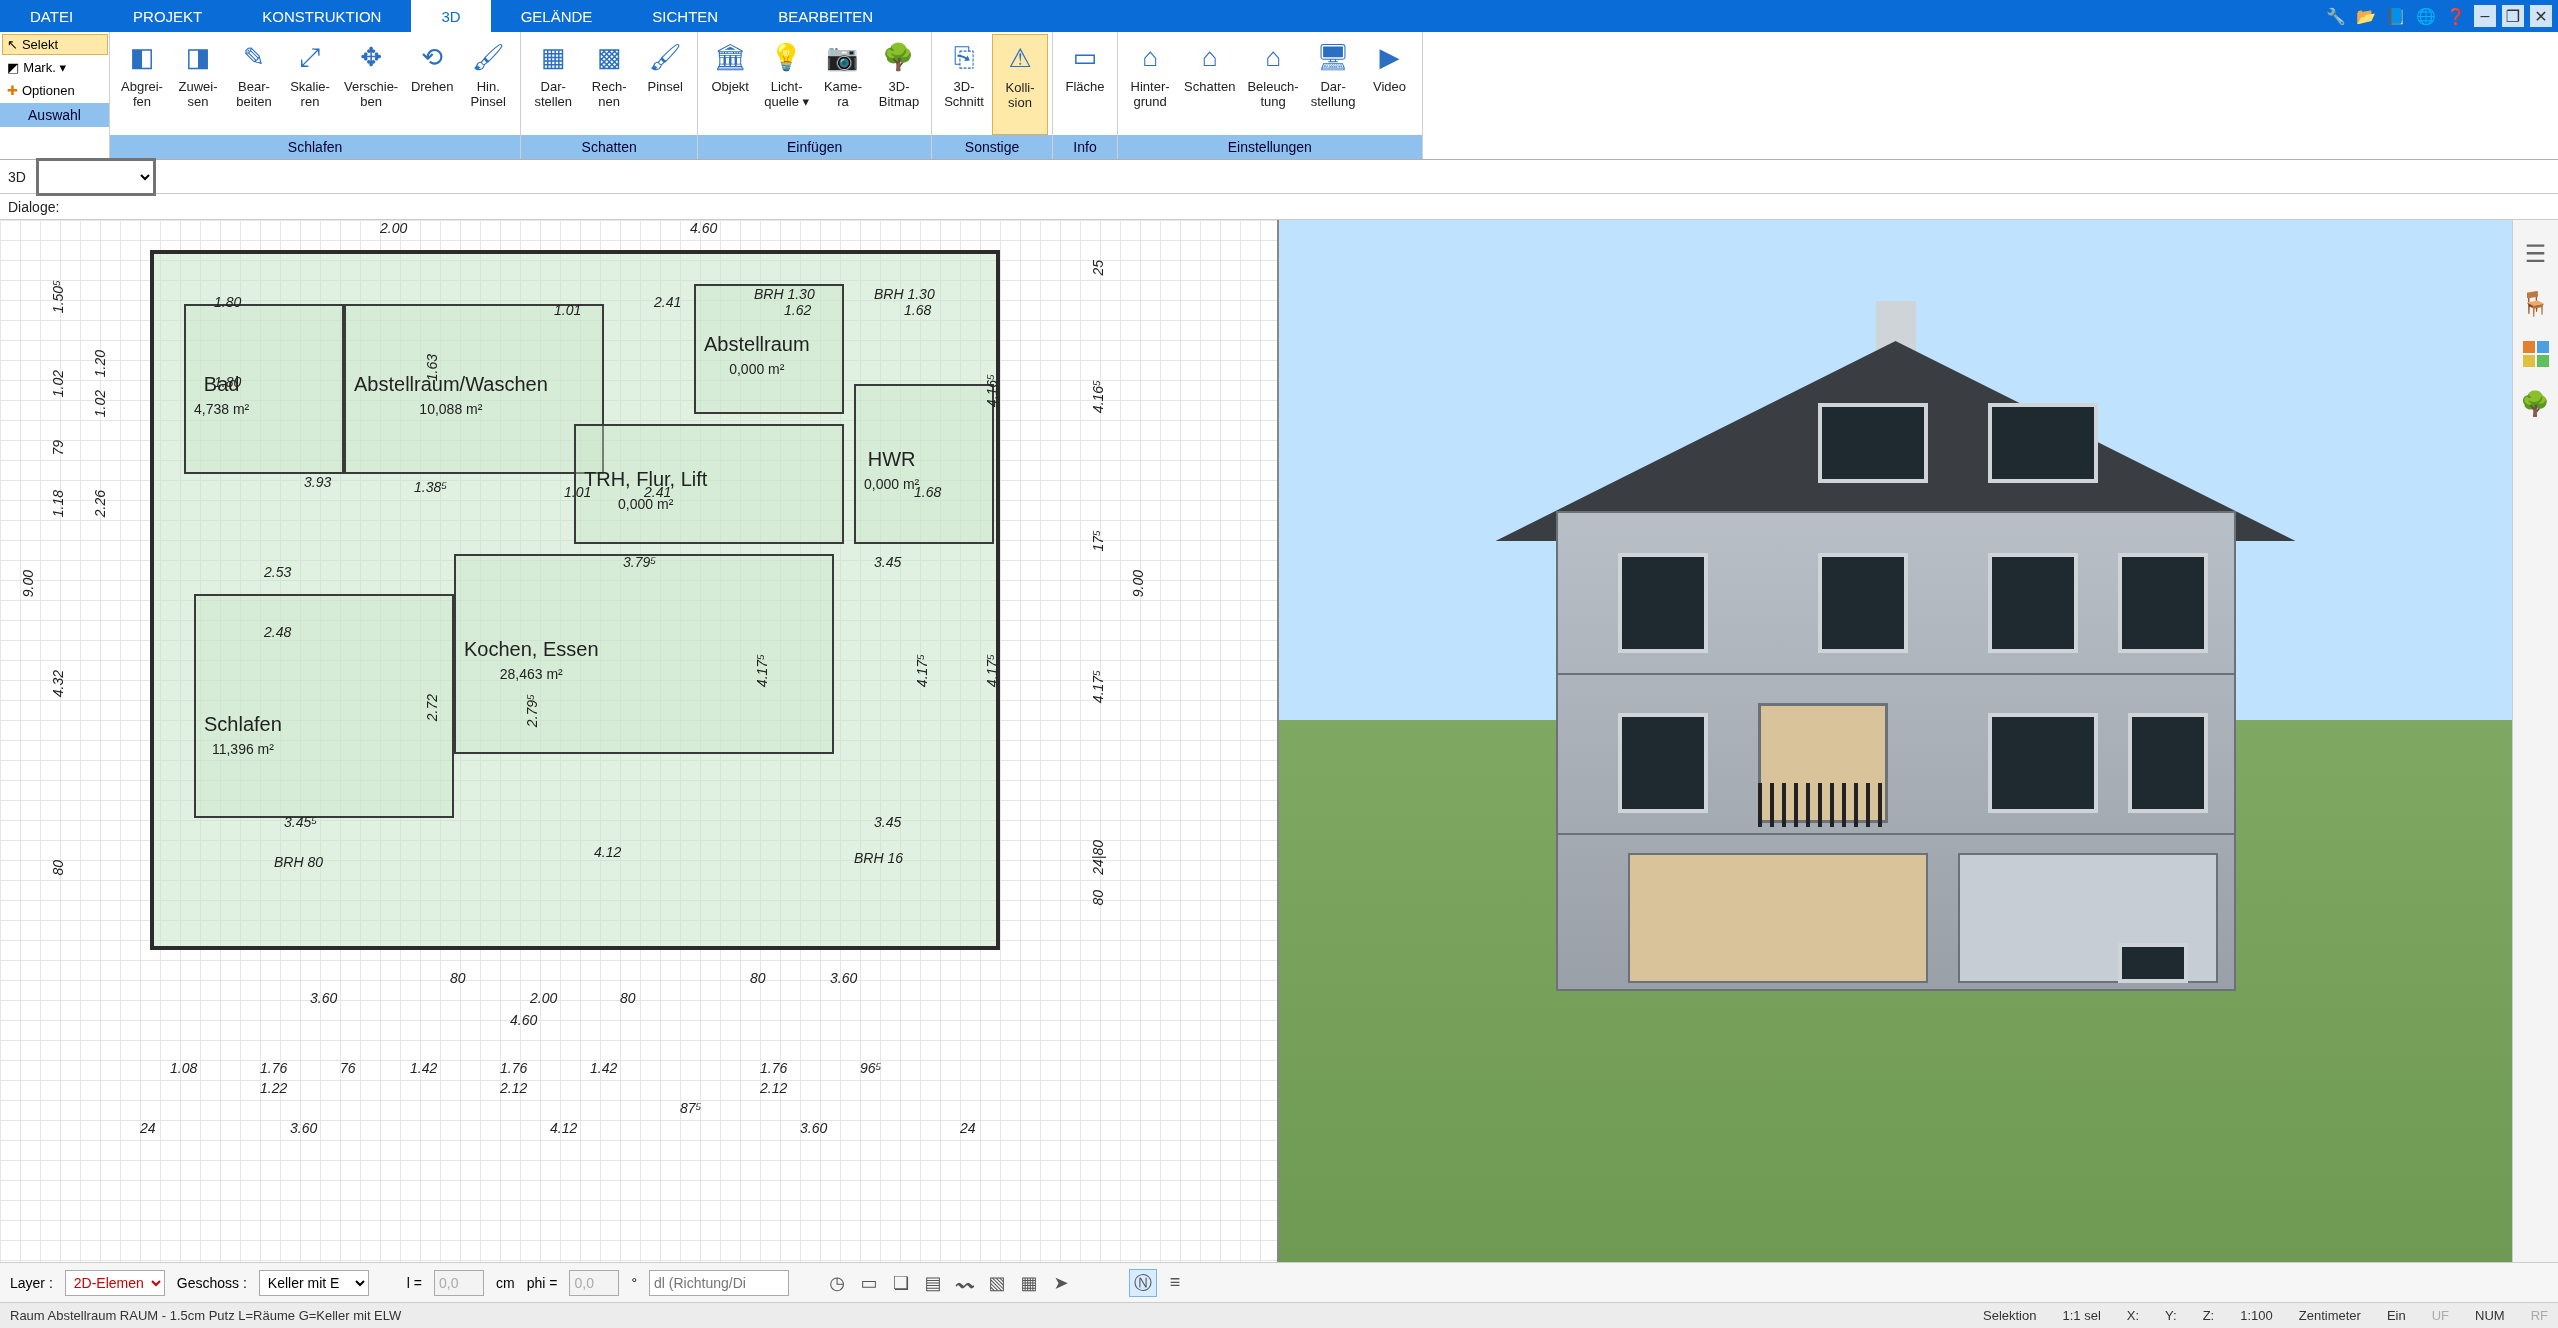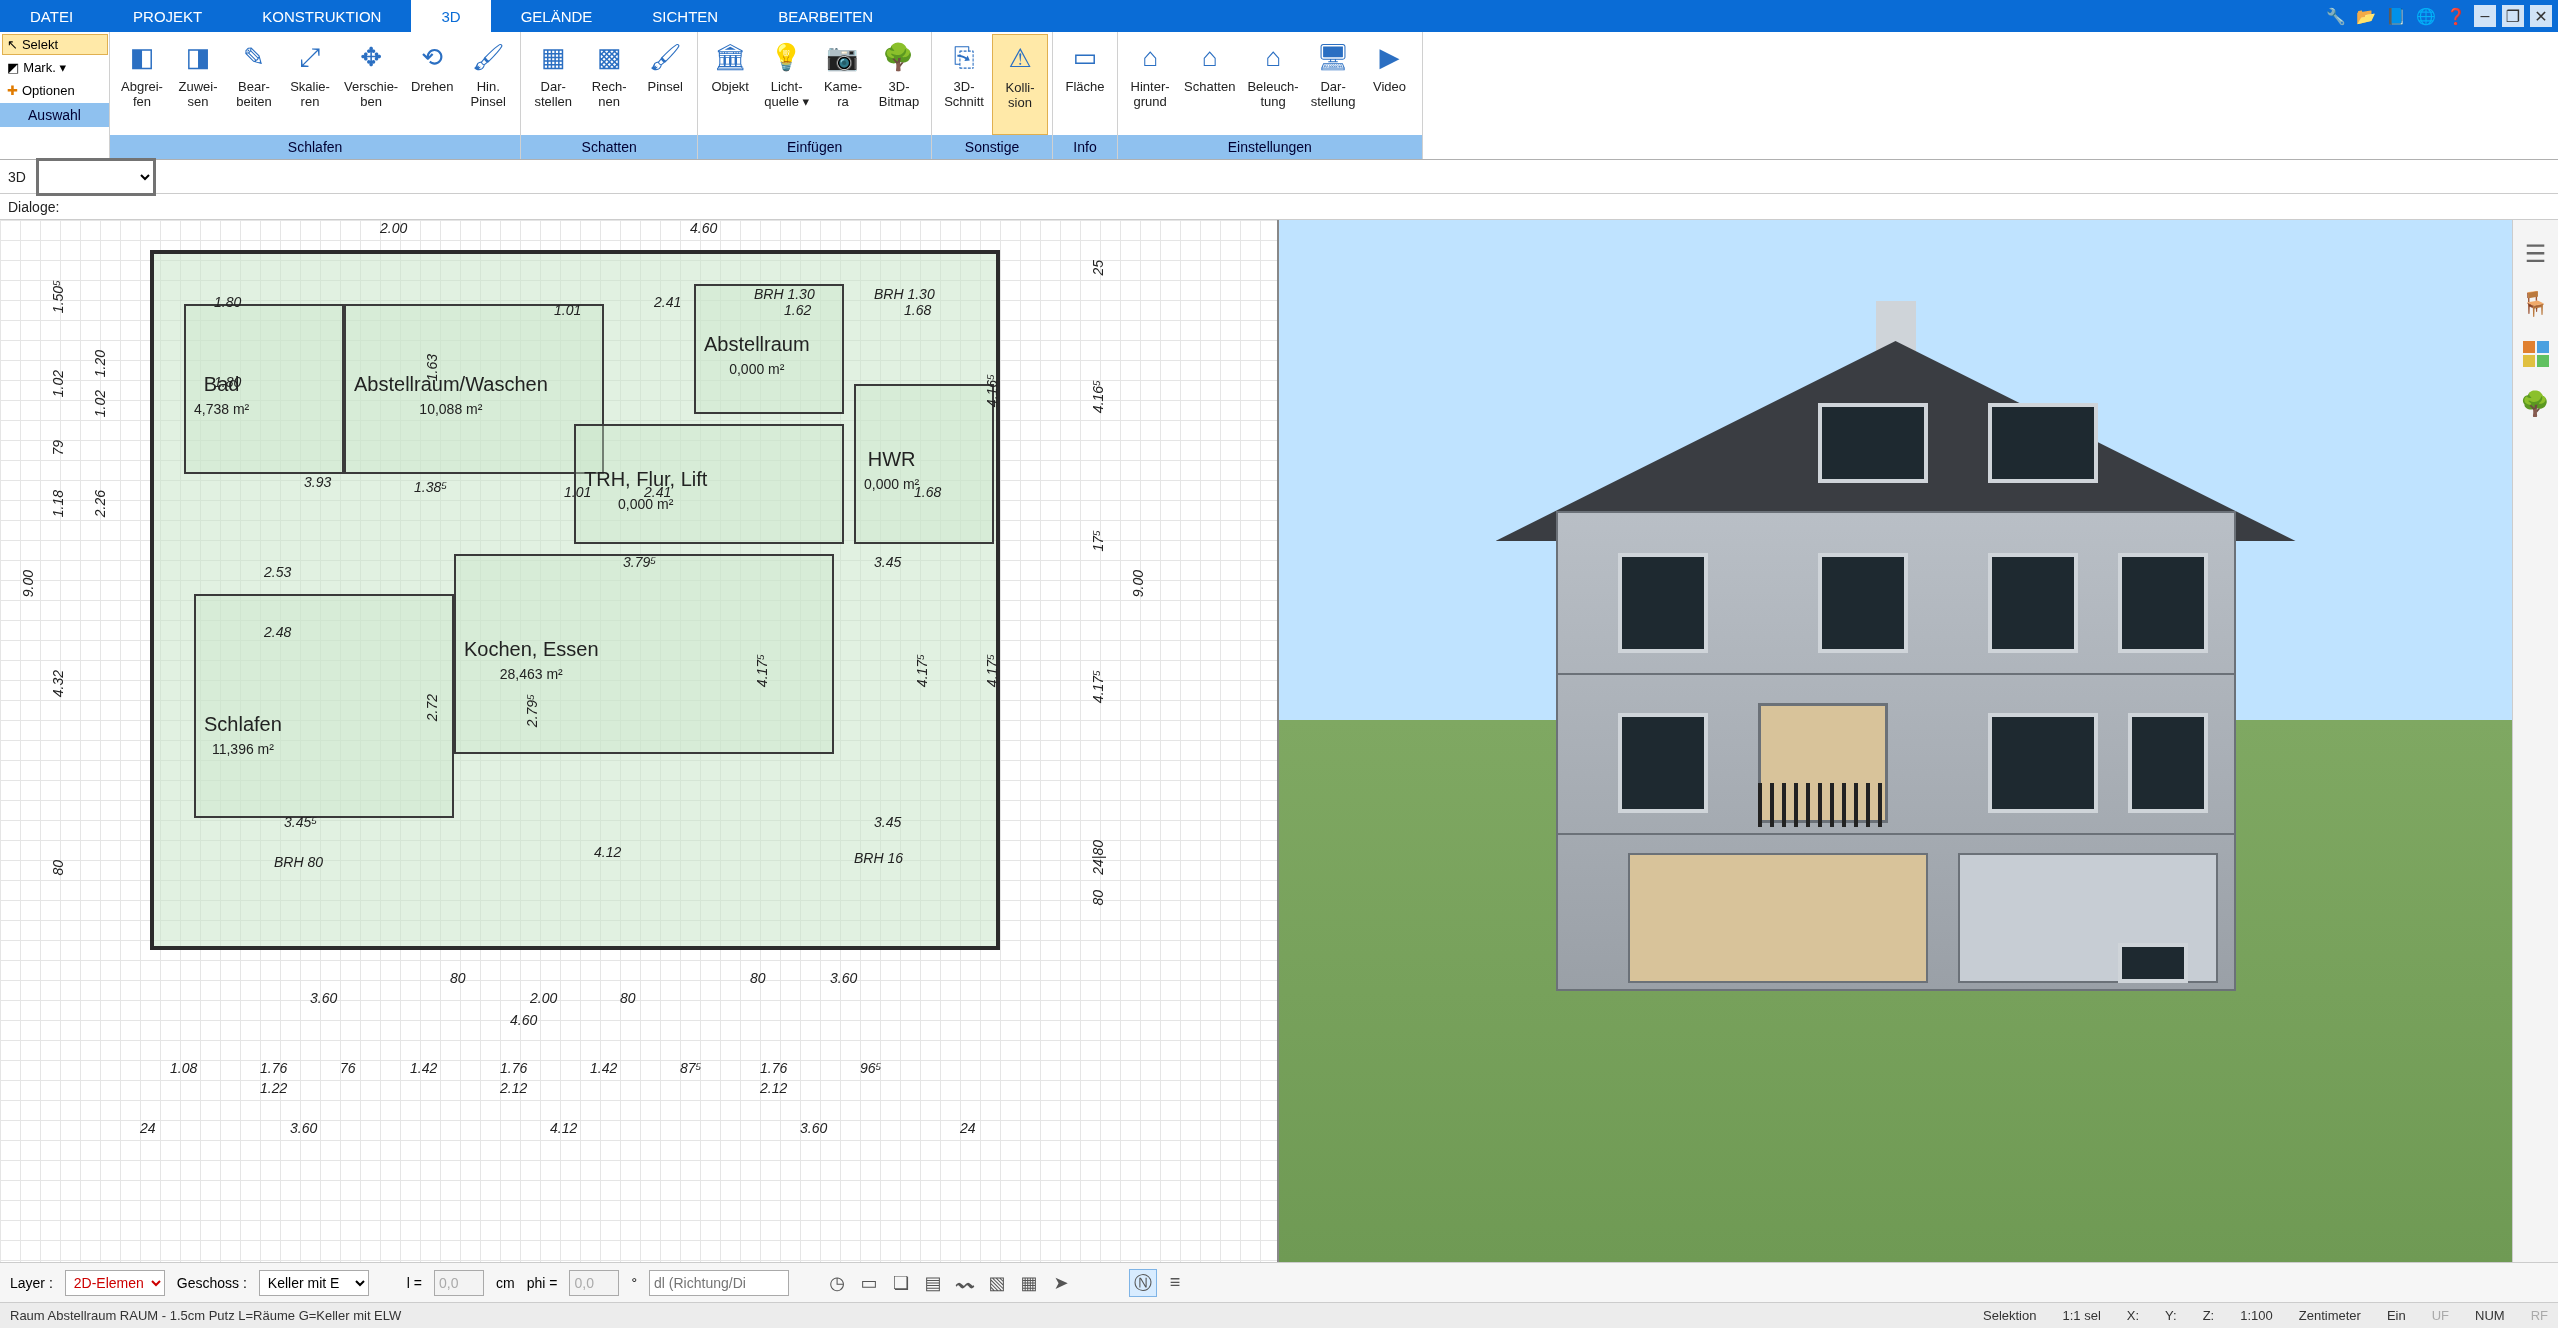--- a/index.html
+++ b/index.html
@@ -343,21 +343,21 @@
           <span class="dim" style="left: 470px; top: 740px;">80</span>
           <span class="dim" style="left: 600px; top: 720px;">80</span>
           <span class="dim" style="left: 680px; top: 720px;">3.60</span>
           <span class="dim" style="left: 380px; top: 740px;">2.00</span>
           <span class="dim" style="left: 20px; top: 810px;">1.08</span>
           <span class="dim" style="left: 110px; top: 810px;">1.76</span>
           <span class="dim" style="left: 190px; top: 810px;">76</span>
           <span class="dim" style="left: 260px; top: 810px;">1.42</span>
           <span class="dim" style="left: 350px; top: 810px;">1.76</span>
           <span class="dim" style="left: 440px; top: 810px;">1.42</span>
-          <span class="dim" style="left: 530px; top: 810px;">87⁵</span>
+          <span class="dim" style="left: 530px; top: 850px;">87⁵</span>
           <span class="dim" style="left: 610px; top: 810px;">1.76</span>
           <span class="dim" style="left: 710px; top: 810px;">96⁵</span>
           <span class="dim" style="left: 110px; top: 830px;">1.22</span>
           <span class="dim" style="left: 350px; top: 830px;">2.12</span>
           <span class="dim" style="left: 610px; top: 830px;">2.12</span>
           <span class="dim" style="left: -10px; top: 870px;">24</span>
           <span class="dim" style="left: 140px; top: 870px;">3.60</span>
           <span class="dim" style="left: 400px; top: 870px;">4.12</span>
           <span class="dim" style="left: 650px; top: 870px;">3.60</span>
           <span class="dim" style="left: 810px; top: 870px;">24</span>

